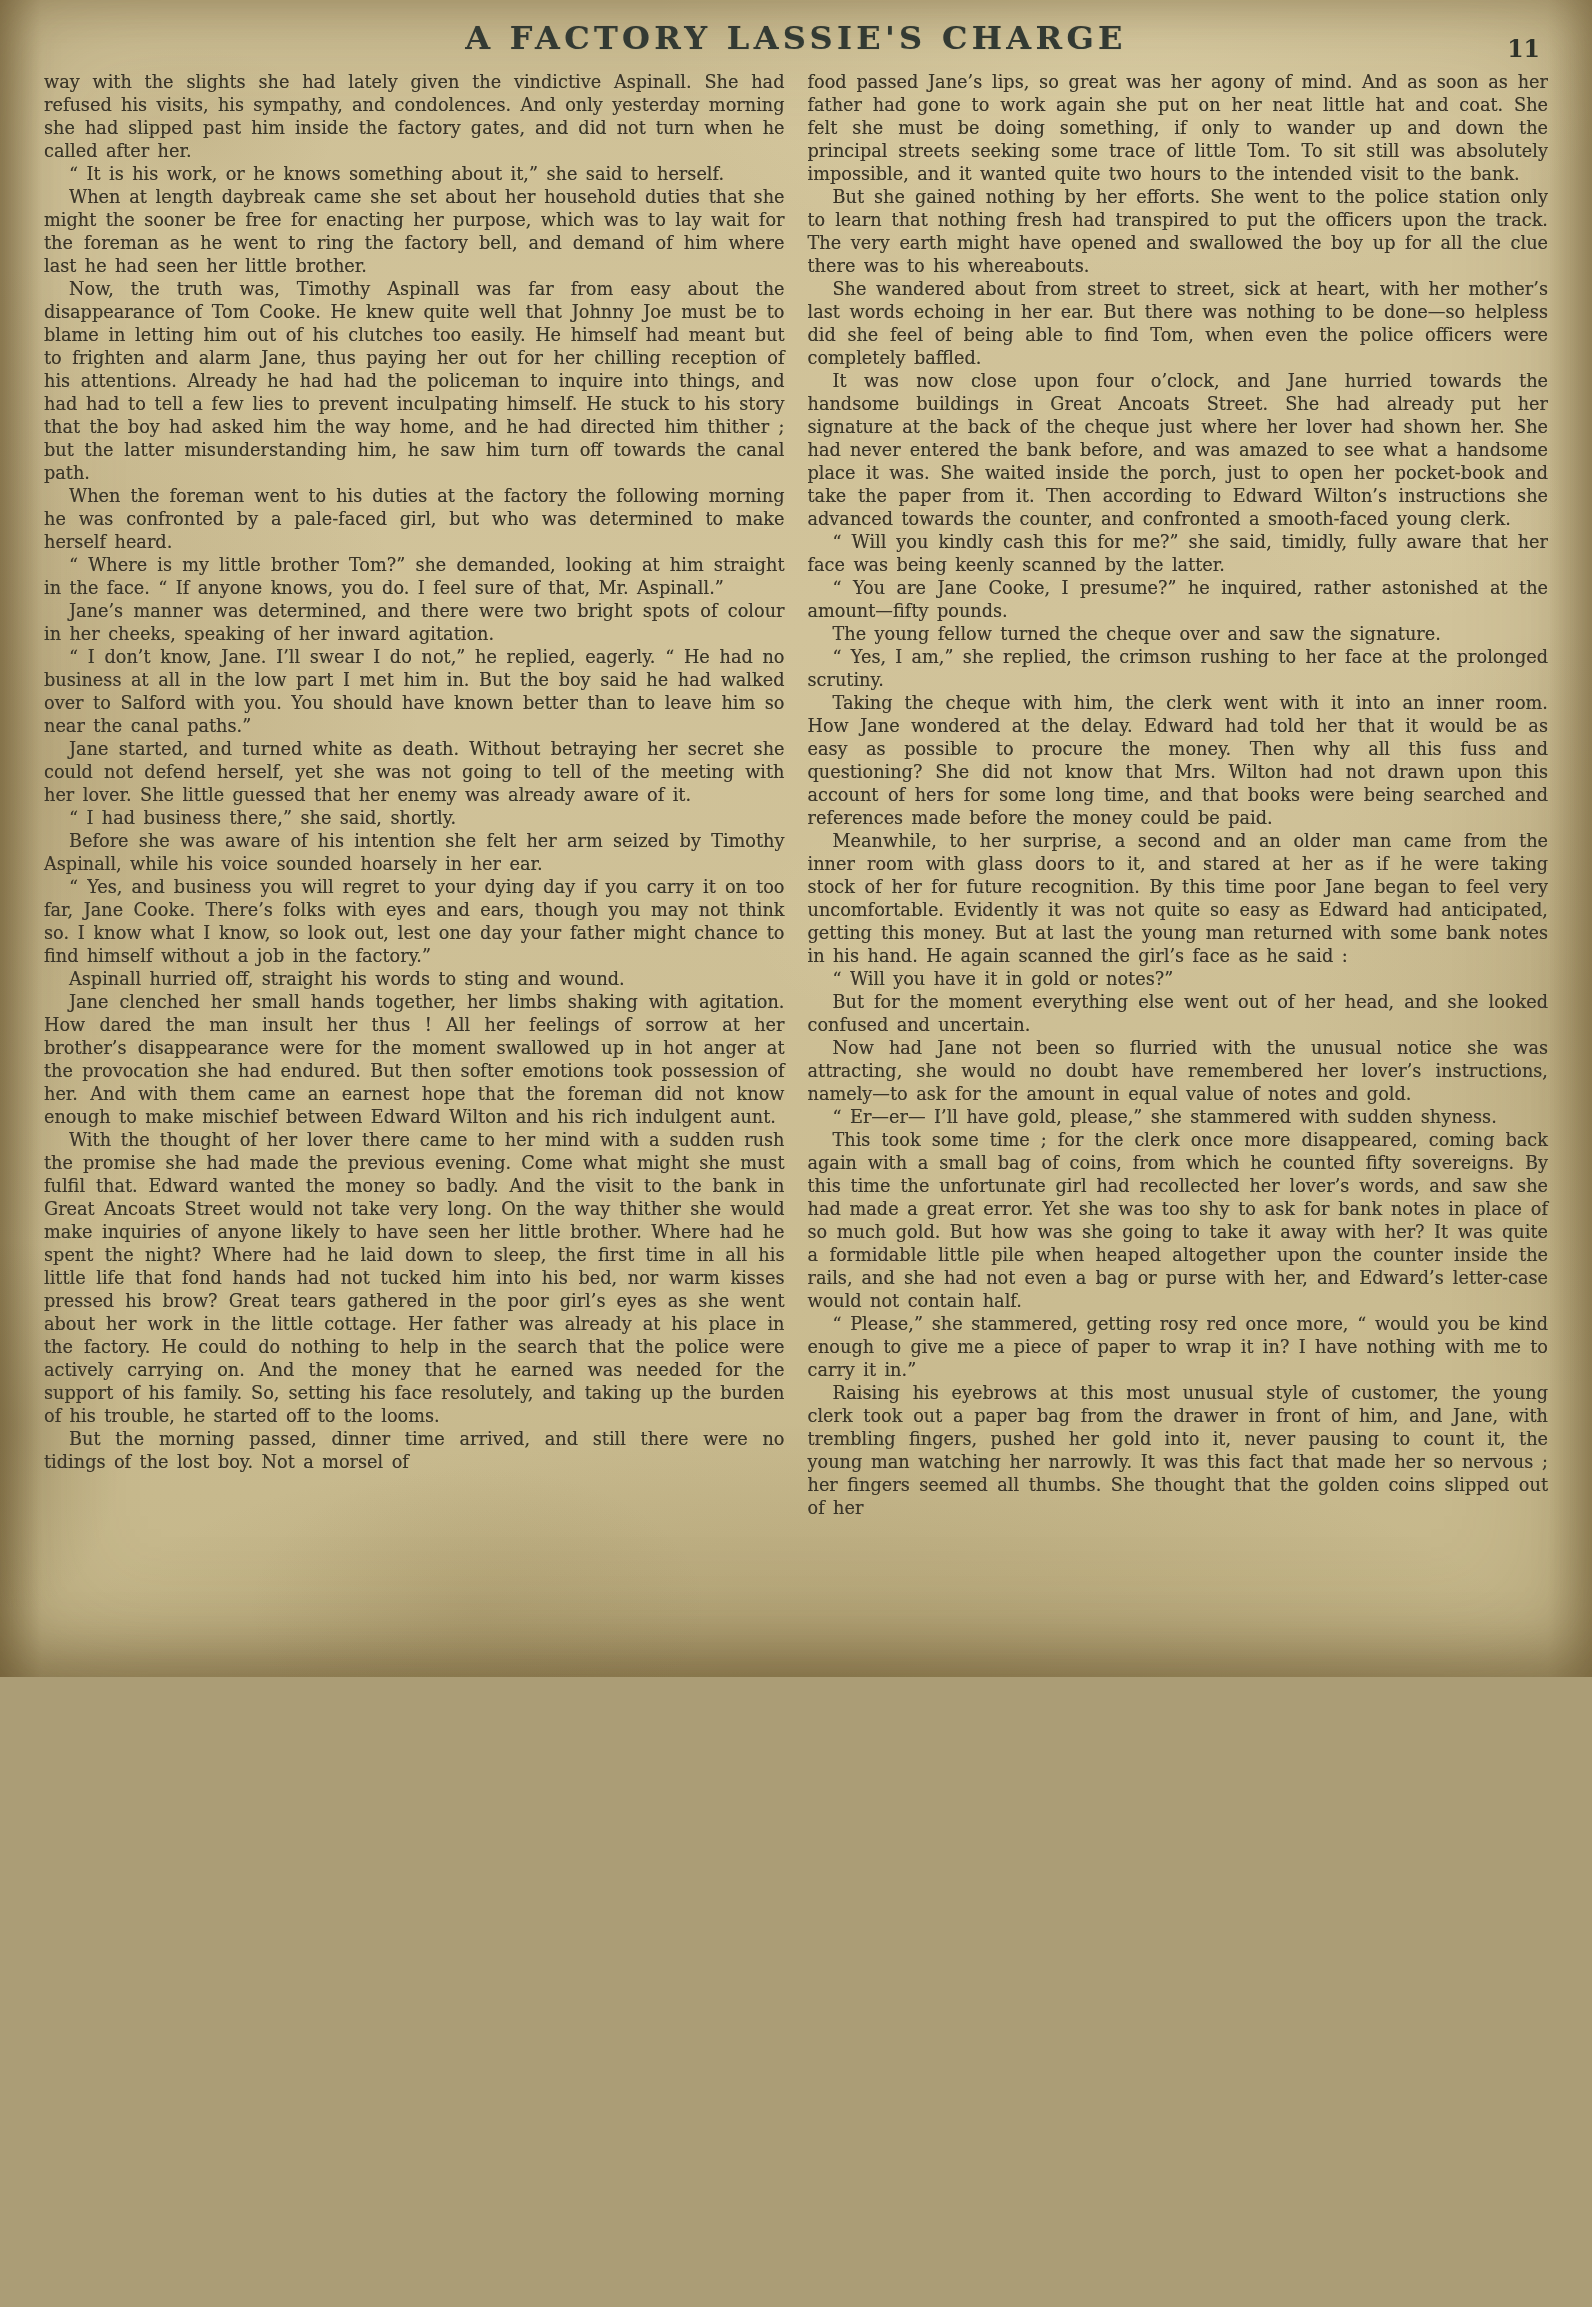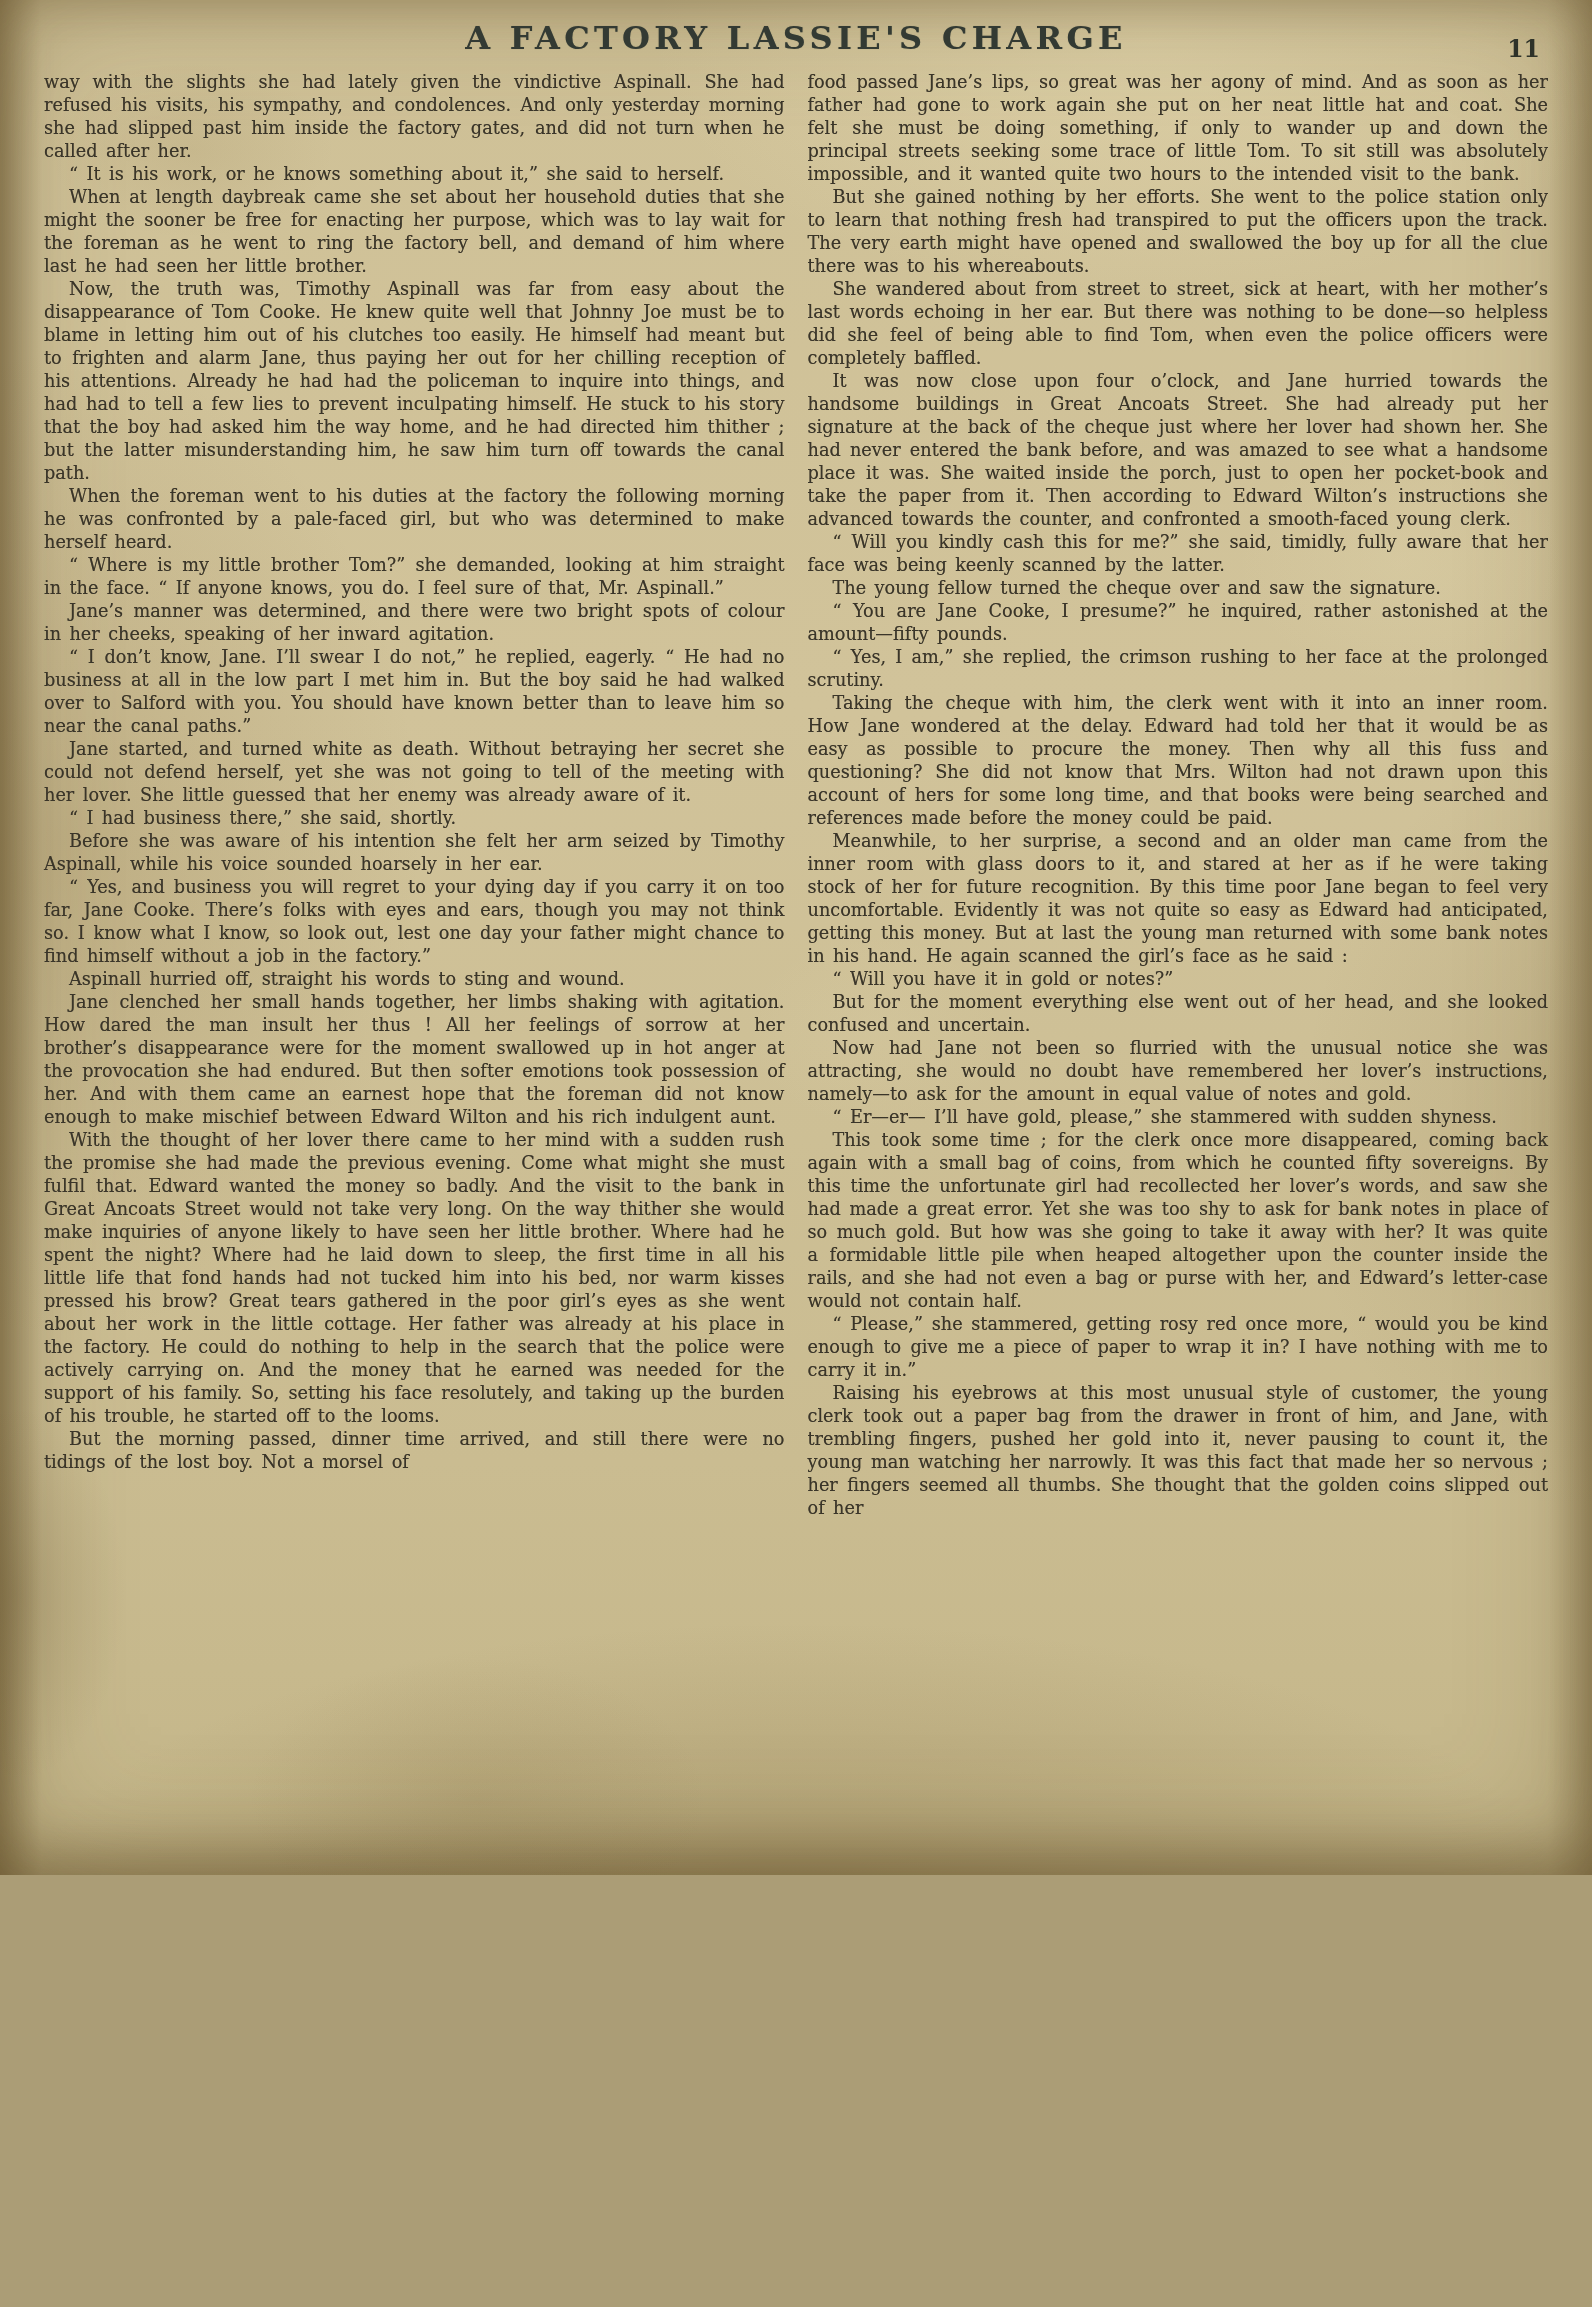--- a/index.html
+++ b/index.html
@@ -4,21 +4,21 @@
 <style>
   * { margin: 0; padding: 0; box-sizing: border-box; }
   html, body { width: 1592px; height: 2307px; }
   body {
     font-family: "DejaVu Serif", "Liberation Serif", serif;
     background: #ab9d76;
   }
   .page {
     position: relative;
     width: 1592px;
-    height: 1875px;
+    height: 1677px;
     overflow: hidden;
     color: #3a3427;
     padding: 15.7px 44px 0 44px;
     background:
       radial-gradient(ellipse 708px 378px at 72% 2%, rgba(236,224,183,0.45), transparent 70%),
       radial-gradient(ellipse 511px 708px at 4% 45%, rgba(128,106,60,0.22), transparent 70%),
       radial-gradient(ellipse 393px 551px at 99% 60%, rgba(128,106,60,0.15), transparent 70%),
       radial-gradient(ellipse 1023px 362px at 50% 101%, rgba(118,96,52,0.28), transparent 75%),
       linear-gradient(90deg, rgba(105,86,46,0.38), rgba(105,86,46,0) 2.6%, rgba(105,86,46,0) 97.2%, rgba(105,86,46,0.24)),
       linear-gradient(180deg, #cfc197 0%, #d1c39a 38%, #cabc91 78%, #c4b689 100%);
@@ -105,22 +105,22 @@
         <p class="para">Jane clenched her small hands together, her limbs shaking with agitation.  How dared the man insult her thus !  All her feelings of sorrow at her brother’s disappearance were for the moment swallowed up in hot anger at the provocation she had endured.  But then softer emotions took possession of her.  And with them came an earnest hope that the foreman did not know enough to make mischief between Edward Wilton and his rich indulgent aunt.</p>
         <p class="para">With the thought of her lover there came to her mind with a sudden rush the promise she had made the previous evening.  Come what might she must fulfil that. Edward wanted the money so badly.  And the visit to the bank in Great Ancoats Street would not take very long.  On the way thither she would make inquiries of anyone likely to have seen her little brother.  Where had he spent the night?  Where had he laid down to sleep, the first time in all his little life that fond hands had not tucked him into his bed, nor warm kisses pressed his brow?  Great tears gathered in the poor girl’s eyes as she went about her work in the little cottage.  Her father was already at his place in the factory.  He could do nothing to help in the search that the police were actively carrying on.  And the money that he earned was needed for the support of his family.  So, setting his face resolutely, and taking up the burden of his trouble, he started off to the looms.</p>
         <p class="para">But the morning passed, dinner time arrived, and still there were no tidings of the lost boy.  Not a morsel of</p>
       </div>
     <div class="column" id="col-right">
         <p class="para no-indent">food passed Jane’s lips, so great was her agony of mind. And as soon as her father had gone to work again she put on her neat little hat and coat.  She felt she must be doing something, if only to wander up and down the principal streets seeking some trace of little Tom.  To sit still was absolutely impossible, and it wanted quite two hours to the intended visit to the bank.</p>
         <p class="para">But she gained nothing by her efforts.  She went to the police station only to learn that nothing fresh had transpired to put the officers upon the track.  The very earth might have opened and swallowed the boy up for all the clue there was to his whereabouts.</p>
         <p class="para">She wandered about from street to street, sick at heart, with her mother’s last words echoing in her ear.   But there was nothing to be done—so helpless did she feel of being able to find Tom, when even the police officers were completely baffled.</p>
         <p class="para">It was now close upon four o’clock, and Jane hurried towards the handsome buildings in Great Ancoats Street. She had already put her signature at the back of the cheque just where her lover had shown her.  She had never entered the bank before, and was amazed to see what a handsome place it was.  She waited inside the porch, just to open her pocket-book and take the paper from it.  Then according to Edward Wilton’s instructions she advanced towards the counter, and confronted a smooth-faced young clerk.</p>
         <p class="para">“ Will you kindly cash this for me?” she said, timidly, fully aware that her face was being keenly scanned by the latter.</p>
+        <p class="para">“ You are Jane Cooke, I presume?” he inquired, rather astonished at the amount—fifty pounds.</p>
         <p class="para">The young fellow turned the cheque over and saw the signature.</p>
-        <p class="para">“ You are Jane Cooke, I presume?” he inquired, rather astonished at the amount—fifty pounds.</p>
         <p class="para">“ Yes, I am,” she replied, the crimson rushing to her face at the prolonged scrutiny.</p>
         <p class="para">Taking the cheque with him, the clerk went with it into an inner room.  How Jane wondered at the delay.  Edward had told her that it would be as easy as possible to procure the money.  Then why all this fuss and questioning? She did not know that Mrs. Wilton had not drawn upon this account of hers for some long time, and that books were being searched and references made before the money could be paid.</p>
         <p class="para">Meanwhile, to her surprise, a second and an older man came from the inner room with glass doors to it, and stared at her as if he were taking stock of her for future recognition.   By this time poor Jane began to feel very uncomfortable.  Evidently it was not quite so easy as Edward had anticipated, getting this money.  But at last the young man returned with some bank notes in his hand.  He again scanned the girl’s face as he said :</p>
         <p class="para">“ Will you have it in gold or notes?”</p>
         <p class="para">But for the moment everything else went out of her head, and she looked confused and uncertain.</p>
         <p class="para">Now had Jane not been so flurried with the unusual notice she was attracting, she would no doubt have remembered her lover’s instructions, namely—to ask for the amount in equal value of notes and gold.</p>
         <p class="para">“ Er—er— I’ll have gold, please,” she stammered with sudden shyness.</p>
         <p class="para">This took some time ; for the clerk once more disappeared, coming back again with a small bag of coins, from which he counted fifty sovereigns.  By this time the unfortunate girl had recollected her lover’s words, and saw she had made a great error.  Yet she was too shy to ask for bank notes in place of so much gold.   But how was she going to take it away with her?  It was quite a formidable little pile when heaped altogether upon the counter inside the rails, and she had not even a bag or purse with her, and Edward’s letter-case would not contain half.</p>
         <p class="para">“ Please,” she stammered, getting rosy red once more, “ would you be kind enough to give me a piece of paper to wrap it in?  I have nothing with me to carry it in.”</p>
         <p class="para">Raising his eyebrows at this most unusual style of customer, the young clerk took out a paper bag from the drawer in front of him, and Jane, with trembling fingers, pushed her gold into it, never pausing to count it, the young man watching her narrowly.  It was this fact that made her so nervous ; her fingers seemed all thumbs. She thought that the golden coins slipped out of her</p>

